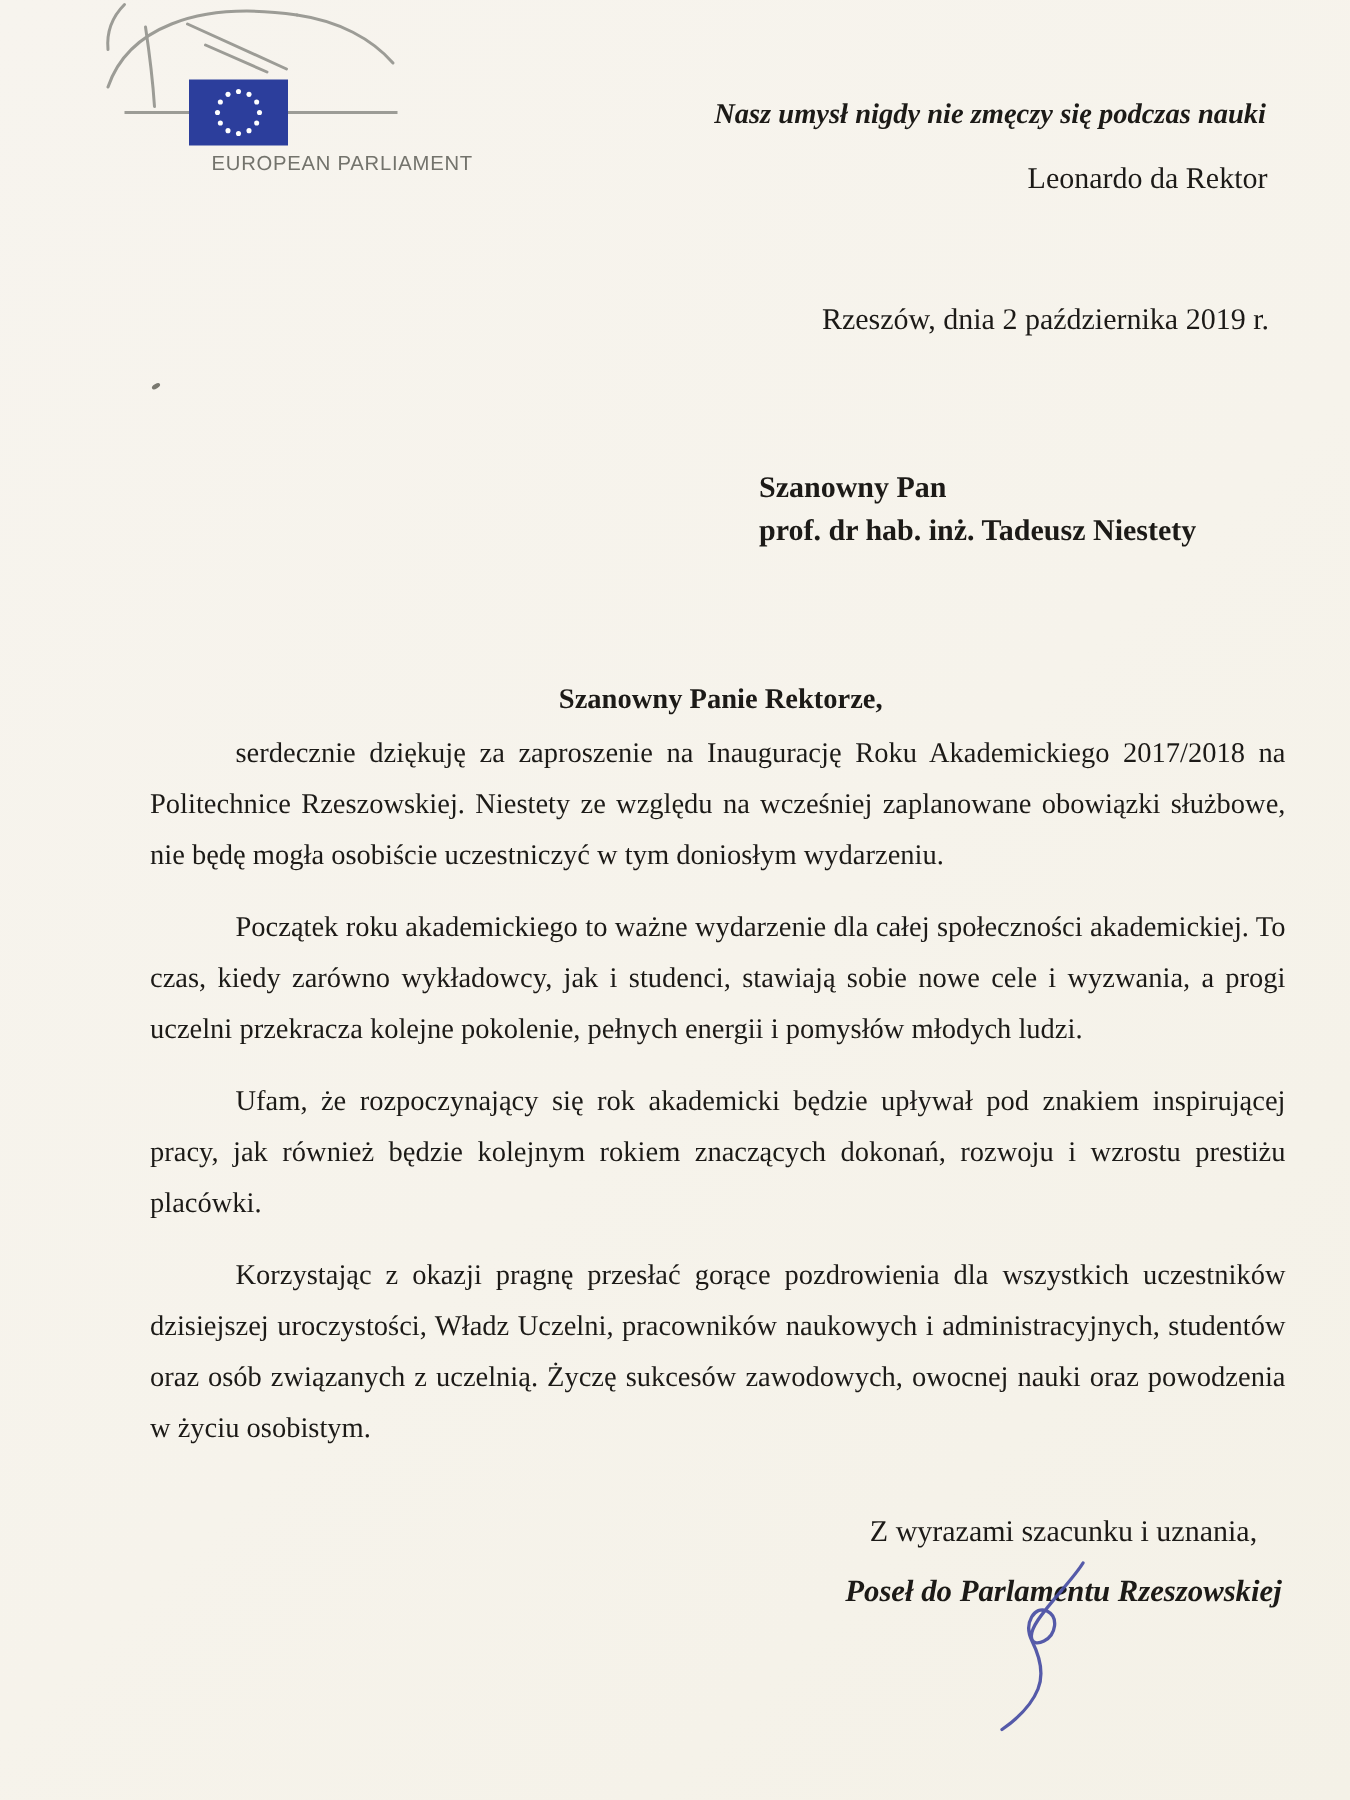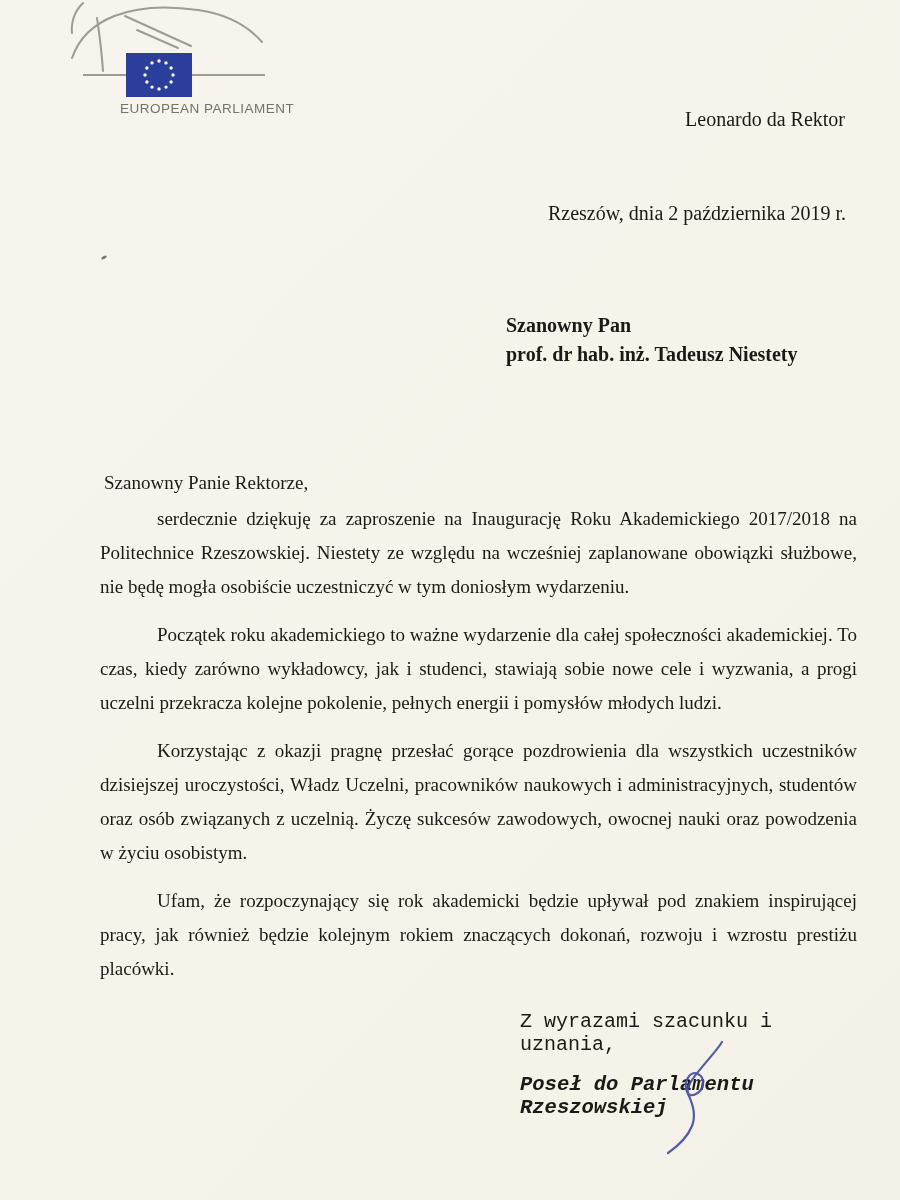--- a/index.html
+++ b/index.html
@@ -10,21 +10,21 @@
     position:relative;
     width:900px; height:1200px;
     background:linear-gradient(135deg, #f7f4ee 0%, #f6f3eb 55%, #f4f1e7 100%);
     color:#1c1a17;
     overflow:hidden;
   }
 
   
   .logo-svg { position:absolute; left:50px; top:0; width:270px; height:102px; }
   .ep-caption {
-    position:absolute; left:120px; top:101px;
+    position:absolute; left:141px; top:101px;
     font-family:"Liberation Sans", sans-serif;
     font-size:13.5px; letter-spacing:0.5px; color:#73736c;
   }
 
   
   .quote {
     position:absolute; right:56px; top:66px;
     font-size:19px; font-weight:bold; font-style:italic;
     white-space:nowrap;
   }
@@ -41,27 +41,27 @@
   .addressee {
     position:absolute; left:459px; top:311px;
     font-size:20px; font-weight:bold; line-height:28.5px;margin-left:47px;
   }
 
   
   .body-text {
     position:absolute; left:100px; top:450px; width:757px;
     font-size:19px; line-height:34px; text-align:justify;
   }
-  .salutation { margin:16px 0 2px 4px; text-align:left; }
+  .salutation { margin:0 0 2px 4px; text-align:center;font-weight:bold; }
   .body-text p { text-indent:57px; margin:0 0 14px 0;font-family:Liberation Serif, serif; }
 
   
   .closing {
-    position:absolute; left:520px; top:1010px; width:330px;
-    font-family:Liberation Mono, monospace;
+    position:absolute; left:544px; top:1010px; width:330px;
+    text-align:center;
   }
   .valediction { font-size:20px; margin-bottom:17px; }
   .signer-name { font-size:20.5px; font-weight:bold; font-style:italic; margin-bottom:7px; }
   .signer-title { font-size:20.5px; font-weight:bold; font-style:italic; }
 
   .signature-svg { position:absolute; left:630px; top:1030px; width:120px; height:140px; }
 
   
   .speck {
     position:absolute; left:101px; top:256px; width:6px; height:3px;
@@ -98,35 +98,36 @@
       <circle cx="109" cy="89" r="1.7"></circle>
         <circle cx="102" cy="87.1" r="1.7"></circle>
       <circle cx="96.9" cy="82" r="1.7"></circle>
         <circle cx="95" cy="75" r="1.7"></circle>
       <circle cx="96.9" cy="68" r="1.7"></circle>
         <circle cx="102" cy="62.9" r="1.7"></circle>
     </g>
   </svg>
   <div class="ep-caption">EUROPEAN PARLIAMENT</div>
 
+  <div class="quote">Nasz umysł nigdy nie zmęczy się podczas nauki</div>
   <div class="quote-attrib">Leonardo da Rektor</div>
 
   <div class="dateline">Rzeszów, dnia 2 października 2019 r.</div>
 
   <div class="addressee">
     <div>Szanowny Pan</div>
     <div>prof. dr hab. inż. Tadeusz Niestety</div>
   </div>
 
   <div class="body-text">
     <div class="salutation">Szanowny Panie Rektorze,</div>
     <p>serdecznie dziękuję za zaproszenie na Inaugurację Roku Akademickiego 2017/2018 na Politechnice Rzeszowskiej. Niestety ze względu na wcześniej zaplanowane obowiązki służbowe, nie będę mogła osobiście uczestniczyć w tym doniosłym wydarzeniu.</p>
     <p>Początek roku akademickiego to ważne wydarzenie dla całej społeczności akademickiej. To czas, kiedy zarówno wykładowcy, jak i studenci, stawiają sobie nowe cele i wyzwania, a progi uczelni przekracza kolejne pokolenie, pełnych energii i pomysłów młodych ludzi.</p>
+    <p>Ufam, że rozpoczynający się rok akademicki będzie upływał pod znakiem inspirującej pracy, jak również będzie kolejnym rokiem znaczących dokonań, rozwoju i wzrostu prestiżu placówki.</p>
     <p>Korzystając z okazji pragnę przesłać gorące pozdrowienia dla wszystkich uczestników dzisiejszej uroczystości, Władz Uczelni, pracowników naukowych i administracyjnych, studentów oraz osób związanych z uczelnią. Życzę sukcesów zawodowych, owocnej nauki oraz powodzenia w życiu osobistym.</p>
-    <p>Ufam, że rozpoczynający się rok akademicki będzie upływał pod znakiem inspirującej pracy, jak również będzie kolejnym rokiem znaczących dokonań, rozwoju i wzrostu prestiżu placówki.</p>
   </div>
 
   <div class="closing">
     <div class="valediction">Z wyrazami szacunku i uznania,</div>
     <div class="signer-title">Poseł do Parlamentu Rzeszowskiej</div>
   </div>
 
   <svg class="signature-svg" viewBox="0 0 120 140">
     <path d="M92,12 C86,22 70,38 62,50 C54,62 58,68 66,64 C74,60 76,48 68,44 C60,40 52,52 58,64 C64,76 66,86 62,96 C58,106 48,116 38,123" fill="none" stroke="#474da3" stroke-width="2.2" stroke-linecap="round" opacity="0.92"></path>
   </svg>

